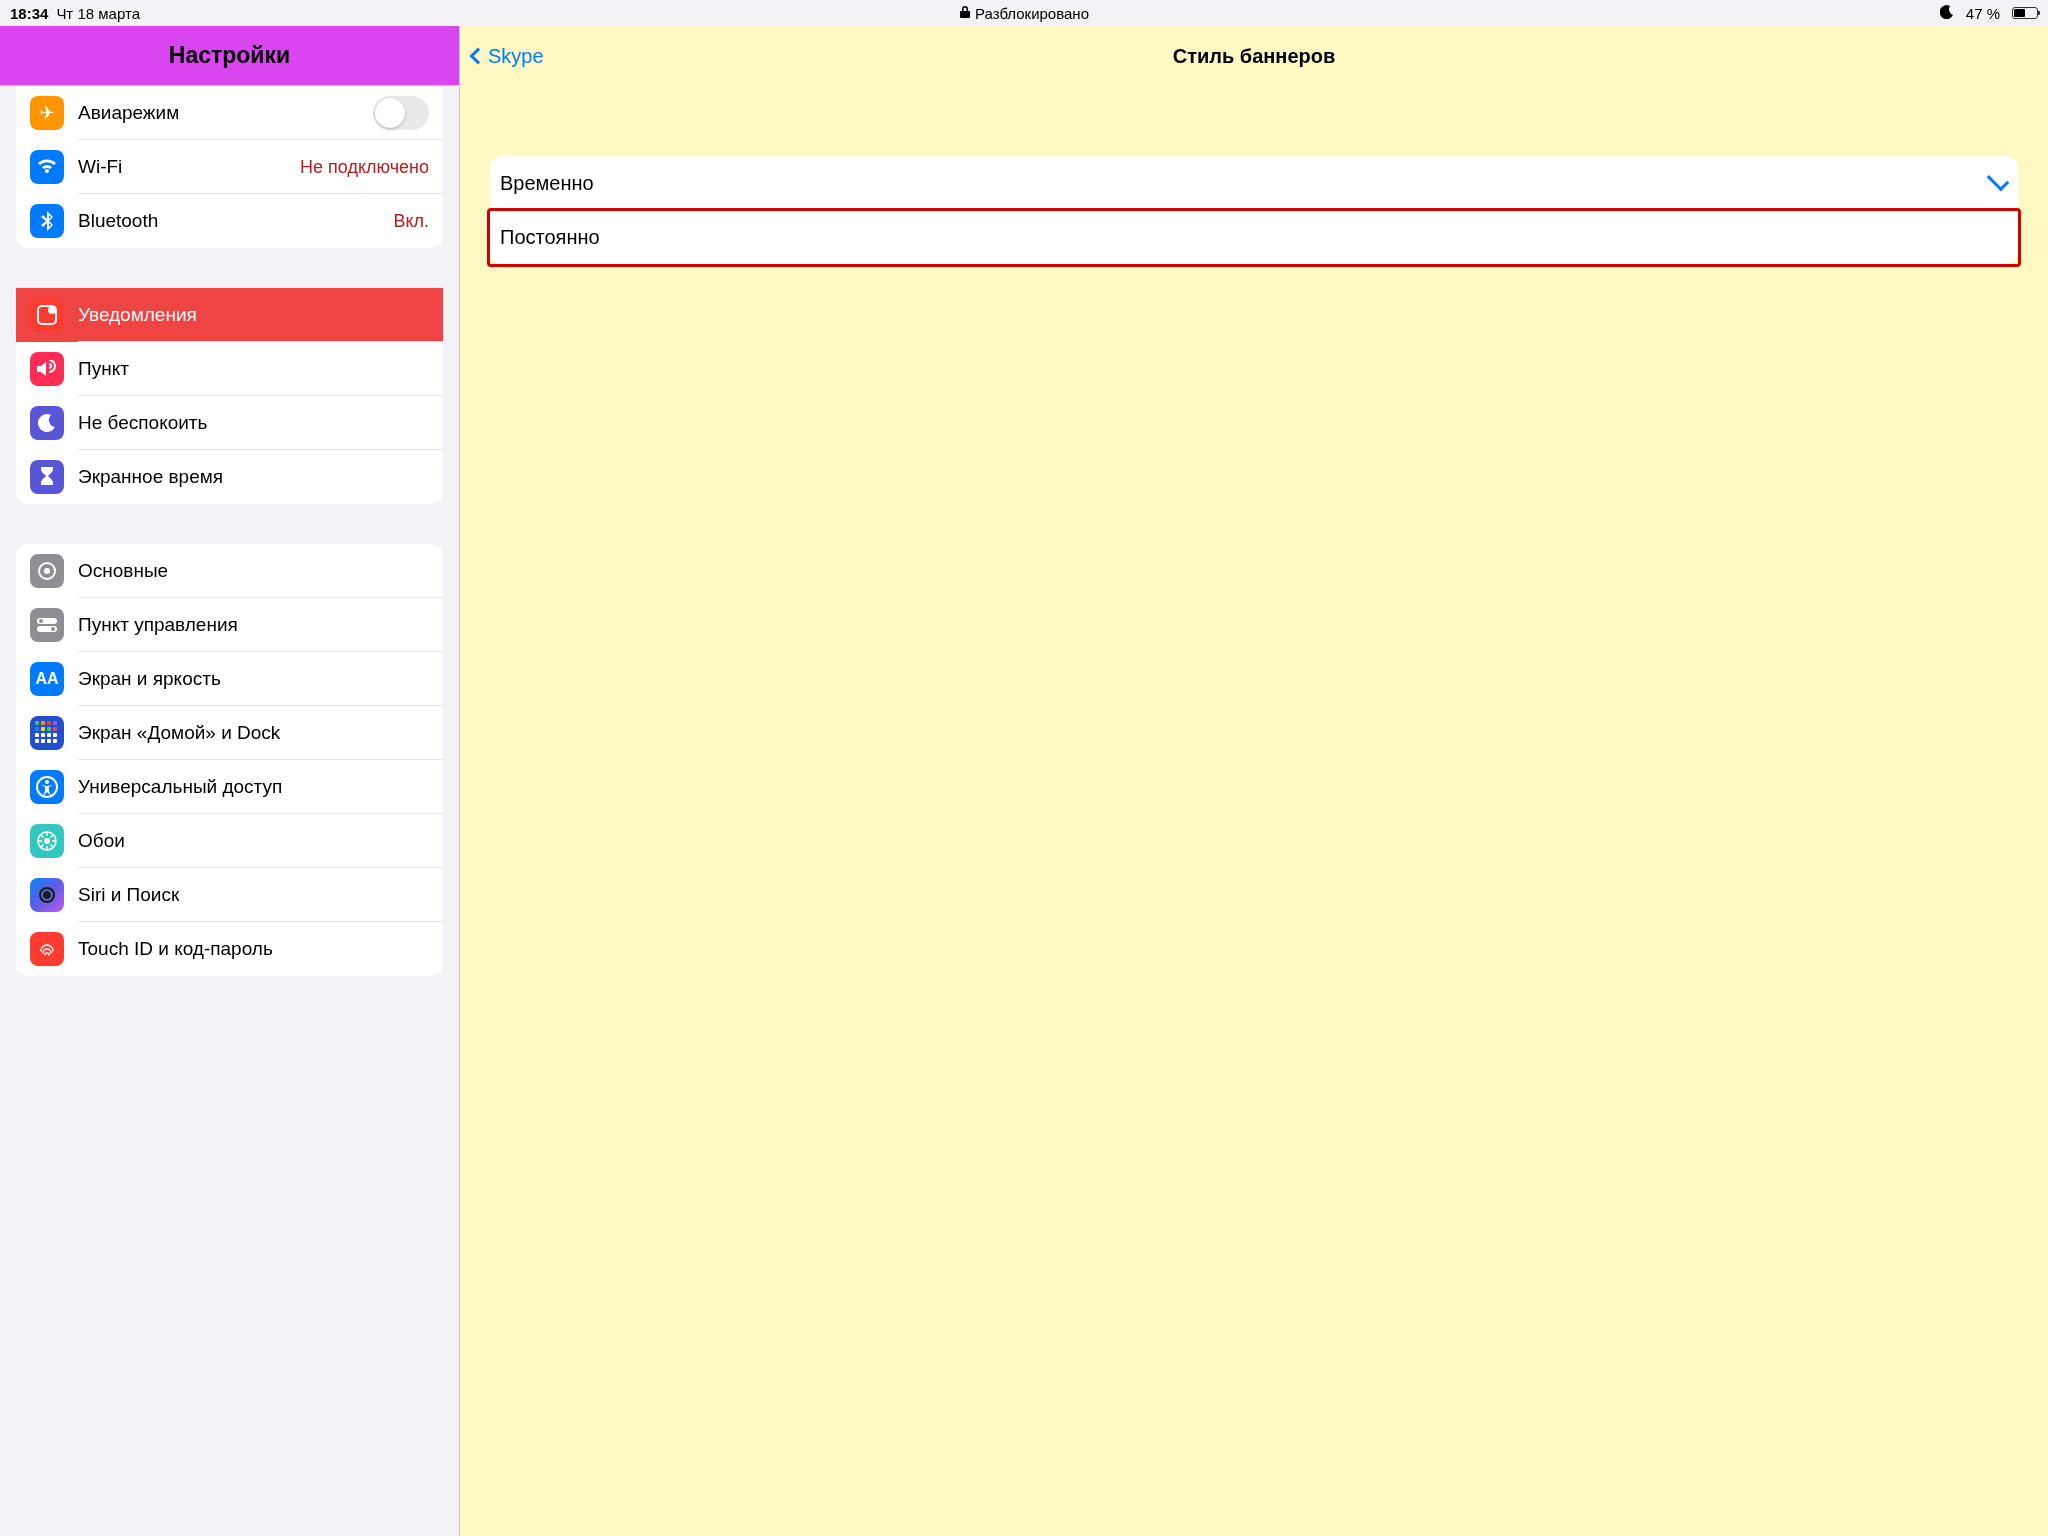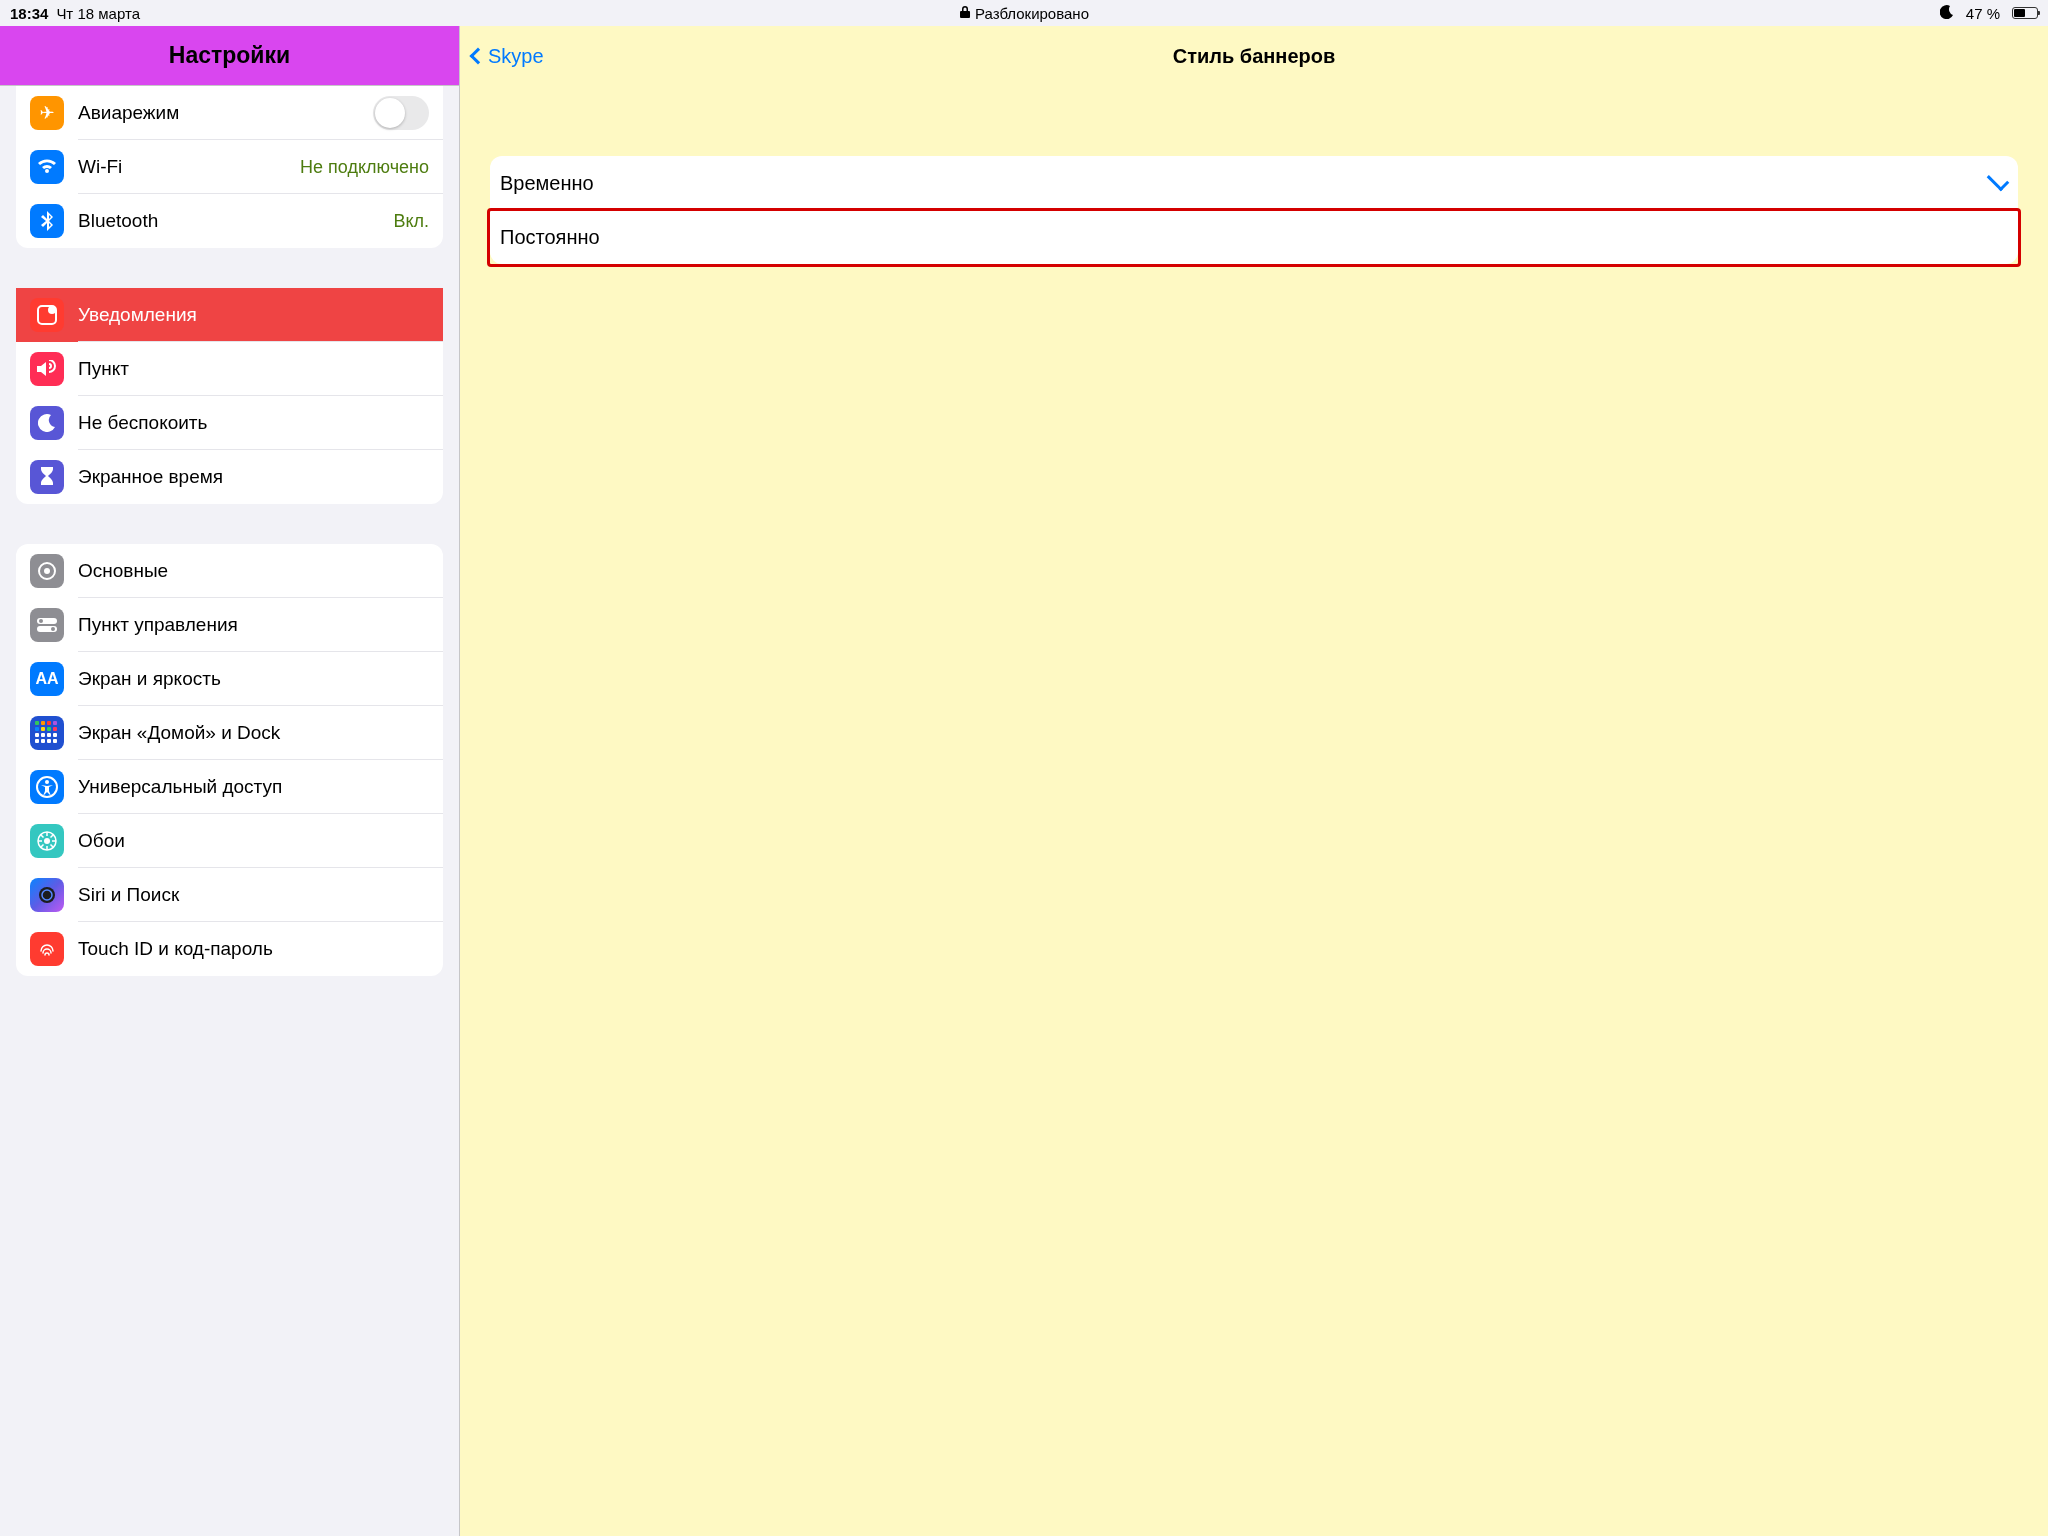--- a/index.html
+++ b/index.html
@@ -19,21 +19,21 @@
   .navbar { height: 60px; position: relative; display: flex; align-items: center; justify-content: center; }
   .navbar .back { position: absolute; left: 12px; display: flex; align-items: center; color: #007aff; font-size: 20px; }
   .navbar .nav-title { font-size: 20px; font-weight: 600; }
   .chev-left { display:inline-block; width:12px; height:12px; border-left:3px solid #007aff; border-bottom:3px solid #007aff; transform: rotate(45deg); margin-right:4px; }
 
   .group { margin: 24px 16px 40px 16px; background: #fff; border-radius: 12px; overflow: visible; }
   .group-first { margin-top: 0; border-top-left-radius:0; border-top-right-radius:0; }
   .row { display: flex; align-items: center; height: 54px; padding: 0 14px; position: relative; }
   .row .icon { width: 34px; height: 34px; border-radius: 8px; margin-right: 14px; flex: none; display:flex; align-items:center; justify-content:center; color:#fff; font-size:18px; }
   .row .label { font-size: 19px; color: #000; flex: 1; }
-  .row .detail { font-size: 18px; color: #4d7c0f; }
+  .row .detail { font-size: 18px; color: #b91c1c; }
   .row .sep { position: absolute; left: 62px; right: 0; bottom: 0; height: 1px; background: #e5e5ea; }
   .row.selected { background: #ef4444; border-radius: 0; }
   .row.selected .label { color: #fff; }
   .group .row:last-child .sep { display:none; }
 
   .toggle { width: 56px; height: 34px; background: #e9e9ea; border-radius: 17px; position: relative; }
   .toggle .knob { position: absolute; left: 2px; top: 2px; width: 30px; height: 30px; background: #fff; border-radius: 50%; box-shadow: 0 1px 3px rgba(0,0,0,0.25); }
 
   .detail-group { margin: 70px 30px 0 30px; background: #fff; border-radius: 12px; }
   .detail-row { height: 54px; display: flex; align-items: center; padding: 0 10px; position: relative; }

